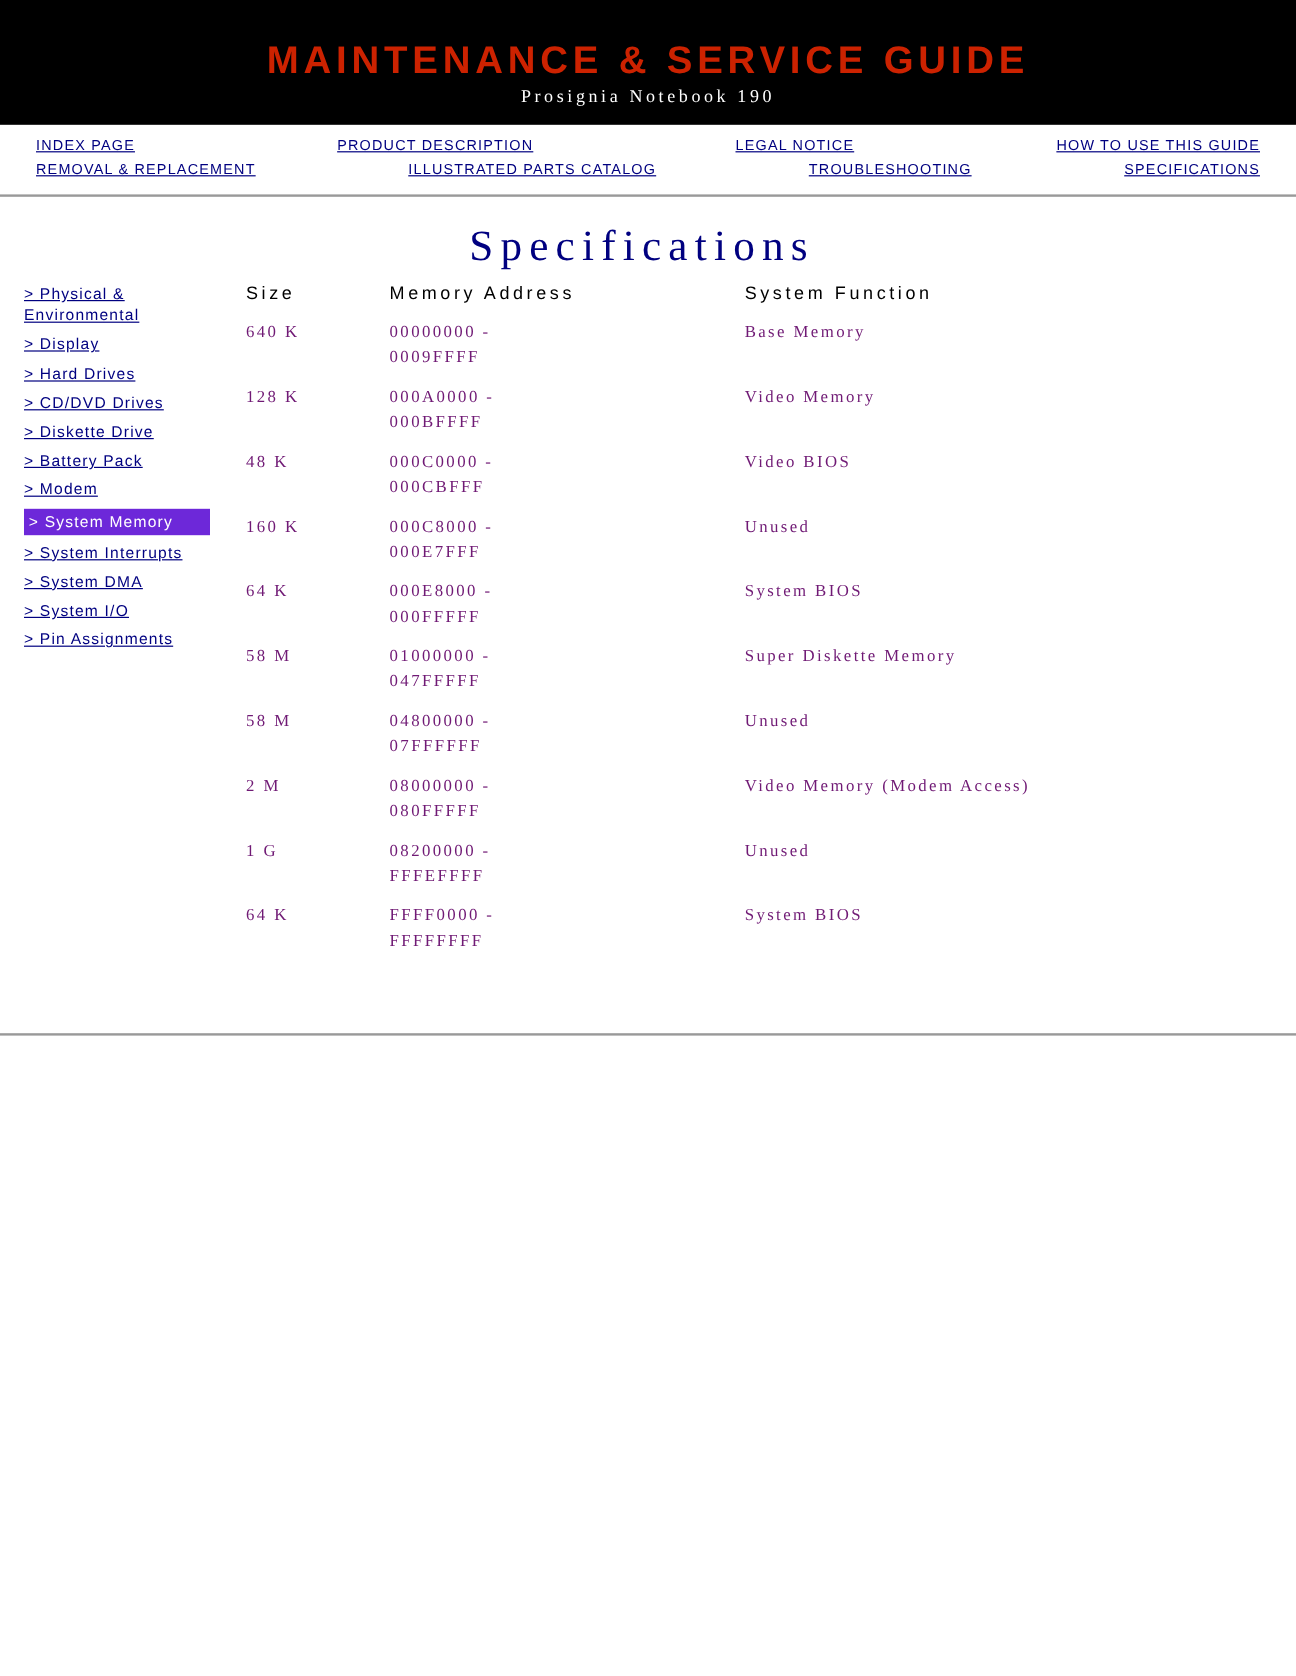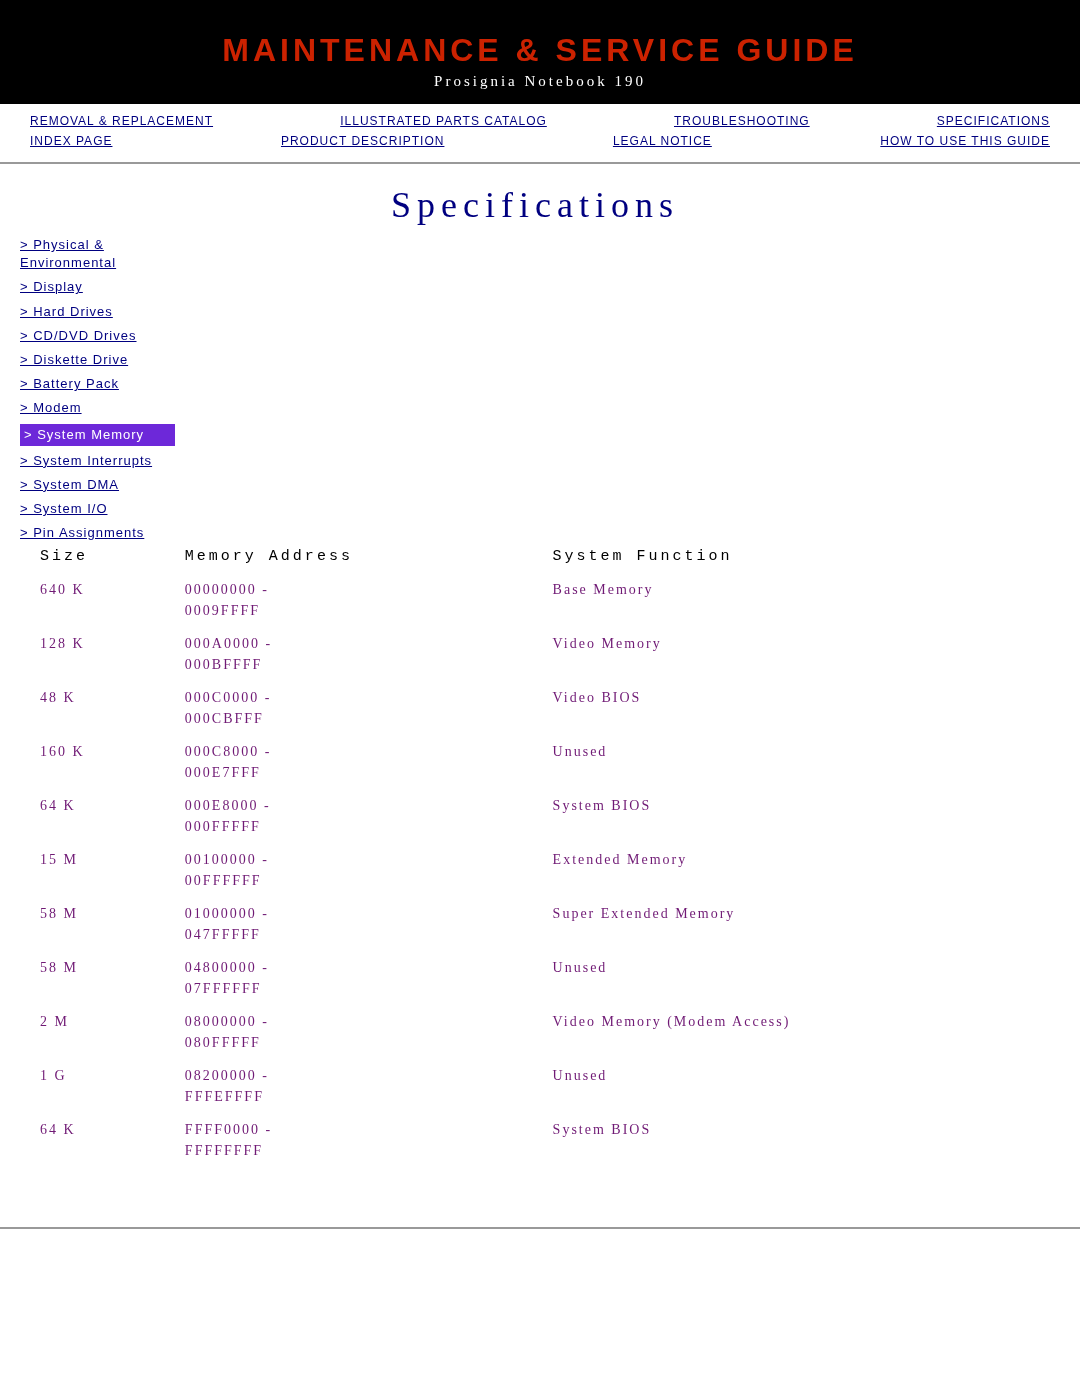--- a/index.html
+++ b/index.html
@@ -75,21 +75,20 @@
       font-weight: normal;
       font-family: Georgia, serif;
       margin-bottom: 24px;
     }
 
     
     .main-layout {
       display: flex;
       gap: 0;
       margin-top: 10px;
-      flex-direction: column;
     }
 
     
     .sidebar {
       width: 165px;
       flex-shrink: 0;
       padding-right: 10px;
     }
     .sidebar-link {
       display: block;
@@ -117,21 +116,21 @@
     }
 
     .memory-table {
       width: 100%;
       border-collapse: collapse;
     }
     .memory-table th {
       font-size: 15px;
       letter-spacing: 3px;
       font-weight: normal;
-      font-family: Liberation Mono, monospace;
+      font-family: Liberation Sans, sans-serif;
       text-align: left;
       padding-bottom: 8px;
       padding-right: 30px;
       color: #000;
     }
     .memory-table td {
       font-size: 14px;
       letter-spacing: 2px;
       font-family: Georgia, serif;
       vertical-align: top;
@@ -154,31 +153,31 @@
   </style>
 </head>
 <body>
 
 <div class="header-bar">
   <div class="header-title">MAINTENANCE &amp; SERVICE GUIDE</div>
   <div class="header-subtitle">Prosignia Notebook 190</div>
 </div>
 
 <div class="nav-area">
+  <div class="nav-row">
+    <a class="nav-link">INDEX PAGE</a>
+    <a class="nav-link">PRODUCT DESCRIPTION</a>
+    <a class="nav-link">LEGAL NOTICE</a>
+    <a class="nav-link">HOW TO USE THIS GUIDE</a>
+  </div>
   <div class="nav-row">
     <a class="nav-link">REMOVAL &amp; REPLACEMENT</a>
     <a class="nav-link">ILLUSTRATED PARTS CATALOG</a>
     <a class="nav-link">TROUBLESHOOTING</a>
     <a class="nav-link">SPECIFICATIONS</a>
-  </div>
-  <div class="nav-row">
-    <a class="nav-link">INDEX PAGE</a>
-    <a class="nav-link">PRODUCT DESCRIPTION</a>
-    <a class="nav-link">LEGAL NOTICE</a>
-    <a class="nav-link">HOW TO USE THIS GUIDE</a>
   </div>
 </div>
 
 <div class="page-content">
   <div class="page-heading">
     <div class="page-title">Specifications</div>
   </div>
 
   <div class="main-layout">
 
@@ -228,28 +227,23 @@
               <td>160 K</td>
               <td>000C8000 -<br>000E7FFF</td>
               <td>Unused</td>
             </tr>
             <tr>
               <td>64 K</td>
               <td>000E8000 -<br>000FFFFF</td>
               <td>System BIOS</td>
             </tr>
             <tr>
-              <td>15 M</td>
-              <td>00100000 -<br>00FFFFFF</td>
-              <td>Extended Memory</td>
-            </tr>
-            <tr>
               <td>58 M</td>
               <td>01000000 -<br>047FFFFF</td>
-              <td>Super Extended Memory</td>
+              <td>Super Diskette Memory</td>
             </tr>
             <tr>
               <td>58 M</td>
               <td>04800000 -<br>07FFFFFF</td>
               <td>Unused</td>
             </tr>
             <tr>
               <td>2 M</td>
               <td>08000000 -<br>080FFFFF</td>
               <td>Video Memory (Modem Access)</td>

